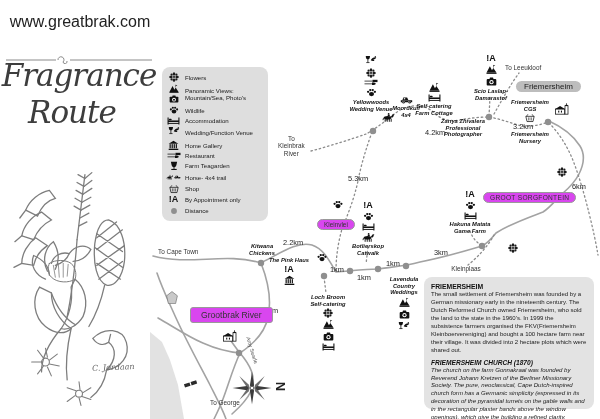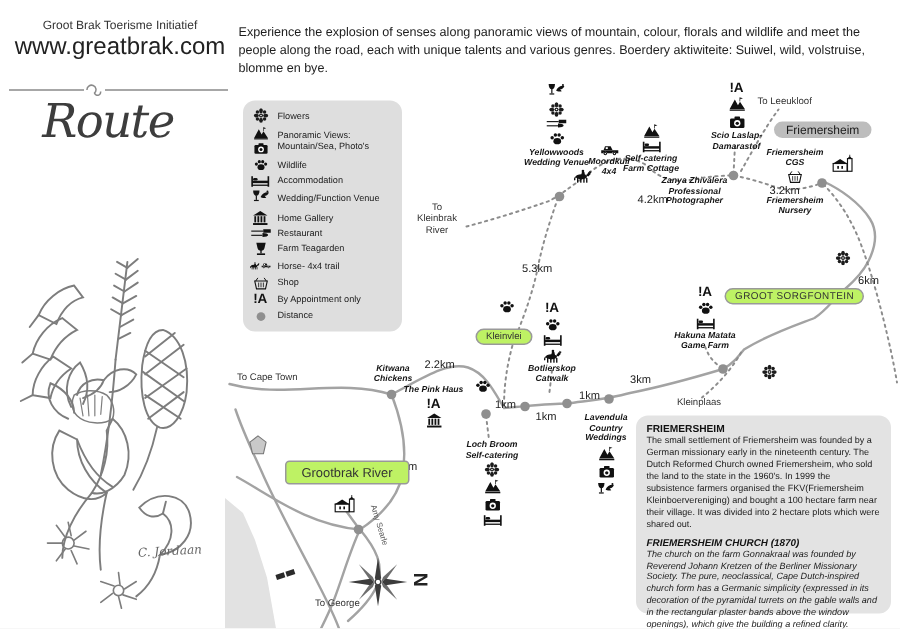--- a/index.html
+++ b/index.html
@@ -36,21 +36,21 @@
   
   .roads{position:absolute;left:150px;top:50px;width:450px;height:369px;}
   .poi{position:absolute;display:flex;flex-direction:column;align-items:center;gap:1px;
        transform:translateX(-50%);z-index:3;}
   .poi-label{font-size:5.8px;font-weight:bold;font-style:italic;text-align:center;
              line-height:1.15;color:#141414;}
   .dist{position:absolute;font-size:7.4px;color:#222;z-index:3;white-space:nowrap;}
   .dir{position:absolute;font-size:6.4px;color:#333;z-index:3;text-align:center;line-height:1.15;white-space:pre-line;}
   .townbox{position:absolute;background:#bdbdbd;border-radius:9px;padding:1px 8px;
            font-size:8px;color:#1c1c1c;z-index:3;}
-  .whitebox{position:absolute;background:#bef264;border:1px solid #999;z-index:3;color:#333;
+  .whitebox{position:absolute;background:#d946ef;border:1px solid #999;z-index:3;color:#333;
             padding:1px 6px;white-space:nowrap;}
   .bx-kleinvlei{border-radius:8px;font-size:6.4px;}
   .bx-sorg{border-radius:9px;font-size:6.6px;letter-spacing:.3px;}
   .bx-groot{border-radius:3px;font-size:8.6px;padding:2px 10px;}
   .free-icon{position:absolute;z-index:3;transform:translateX(-50%);}
   .road-name{position:absolute;font-size:5.4px;color:#555;z-index:3;transform:rotate(73deg);transform-origin:left top;}
   .compass{position:absolute;left:231px;top:371px;width:42px;height:34px;z-index:3;}
   .compass-n{position:absolute;left:276px;top:379px;font-size:13px;font-weight:bold;color:#222;
              transform:rotate(90deg);z-index:3;}
   
@@ -60,32 +60,31 @@
   .info-b1{font-size:6.05px;line-height:1.32;color:#1b1b1b;margin:0 0 4px 0;}
   .info-h2{font-size:6.6px;font-weight:bold;font-style:italic;color:#111;margin:0 0 1px 0;}
   .info-b2{font-size:6.05px;line-height:1.3;font-style:italic;color:#1b1b1b;margin:0;}
 </style>
 </head>
 <body>
 
 <div id="page">
 
   <div class="org-block">
-    <div class="org-name">Groot Brak Toerisme Initiatief</div>
     <div class="org-site">www.greatbrak.com</div>
   </div>
 
-  <p class="intro">Experience the explosion of senses along panoramic views of mountain, colour, florals and wildlife and meet the people along the road, each with unique talents and various genres. Boerdery aktiwiteite: Suiwel, wild, volstruise, blomme en bye.</p>
 
   <svg class="title-ornament" viewBox="0 0 150 8">
     <path d="M2,4 H52" stroke="#8a8a8a" stroke-width="1" fill="none"></path>
     <path d="M54,4 a3,3 0 1 1 5,2 a2,2 0 1 0 4,-1" stroke="#8a8a8a" stroke-width="1" fill="none"></path>
     <path d="M66,4 H148" stroke="#8a8a8a" stroke-width="1" fill="none"></path>
   </svg>
   <div class="title-block">
+    <div class="title-l1">Fragrance</div>
     <div class="title-l2">Route</div>
   </div>
 
   <svg class="sketch" viewBox="0 0 150 250">
     <g stroke="#7d7d7d" stroke-width="1.3" fill="none" stroke-linecap="round">
 
       <path d="M80,6 L72,72"></path>
       <path d="M80,10 l7,-6 M79,18 l8,-6 M78,26 l9,-6 M77,34 l9,-5 M76,42 l9,-5 M75,50 l9,-5 M74,58 l8,-4"></path>
       <path d="M80,10 l-7,-4 M79,18 l-7,-4 M78,26 l-7,-4 M77,34 l-7,-4 M76,42 l-7,-4"></path>
 
@@ -610,21 +609,21 @@
           <rect x="1" y="0.5" width="2" height="13"></rect>
           <rect x="21" y="0.5" width="2" height="13"></rect>
           <rect x="2" y="6" width="20" height="3"></rect>
           <rect x="3.2" y="2.8" width="5.5" height="3" rx="1.5"></rect>
           <rect x="2" y="10.8" width="20" height="1.6"></rect>
         </svg>
       </span>
     <span class="poi-label">Hakuna Matata Game Farm</span>
   </div>
 
-  <div class="dist" style="left:420px;top:248px;">3km</div>
+  <div class="dist" style="left:434px;top:248px;">3km</div>
   <div class="poi" style="left:466px;top:265px;">
     <span class="dir" style="position:static;">Kleinplaas</span>
   </div>
 
   <div class="dist" style="left:330px;top:265px;">1km</div>
   <div class="dist" style="left:357px;top:273px;">1km</div>
   <div class="dist" style="left:386px;top:259px;">1km</div>
   <div class="dist" style="left:283px;top:238px;">2.2km</div>
 
   <div class="poi" style="left:262px;top:243px;width:40px;">

